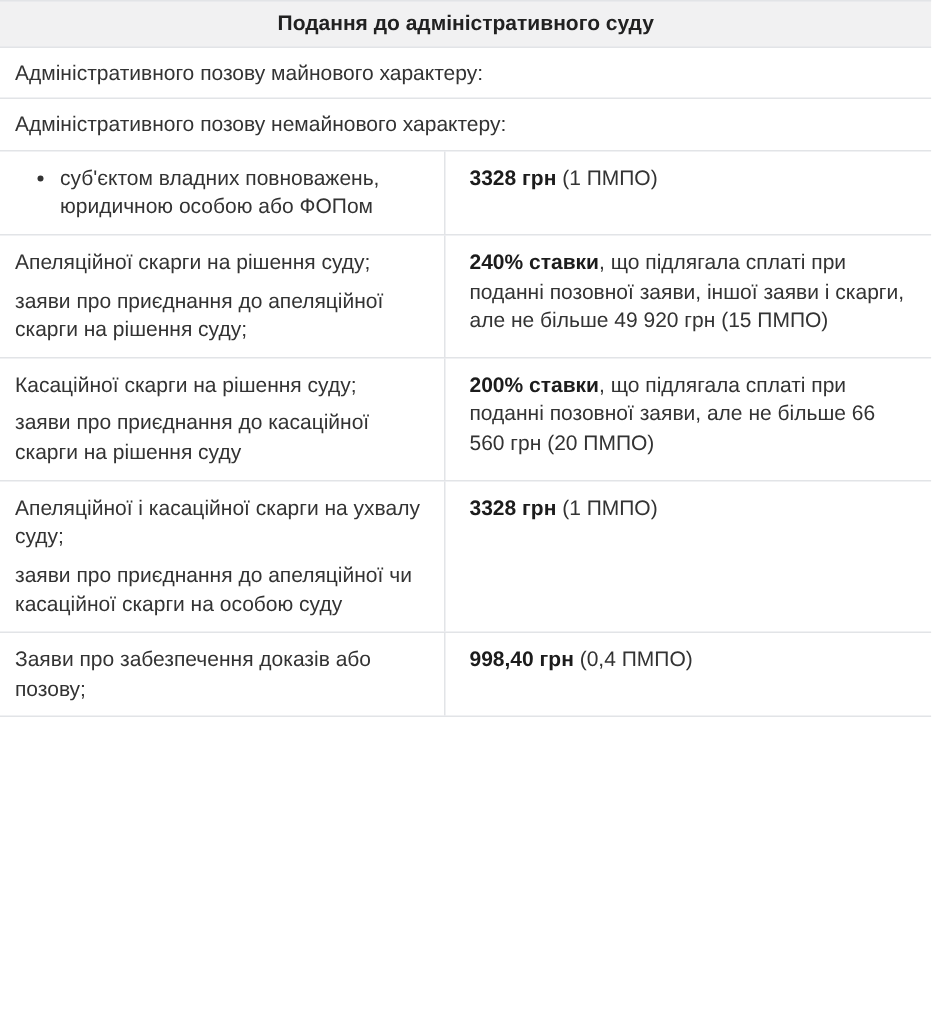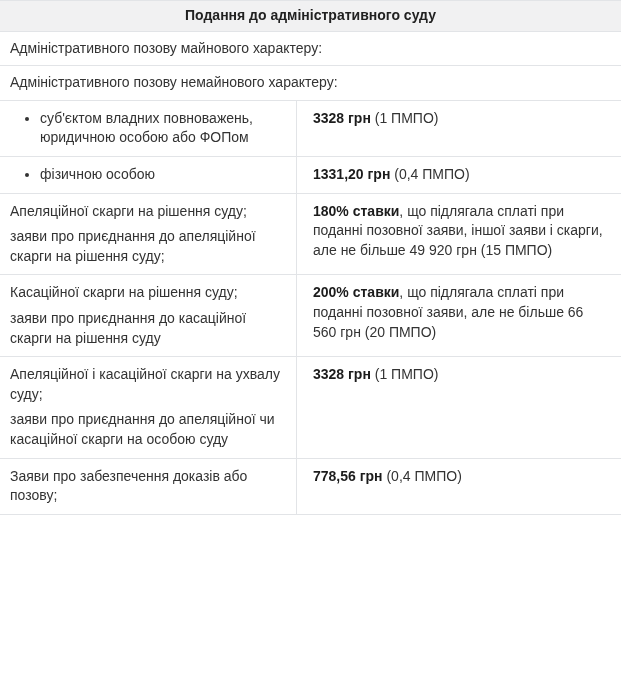--- a/index.html
+++ b/index.html
@@ -90,35 +90,25 @@
           <ul class="bullet-list">
             <li>суб'єктом владних повноважень, юридичною особою або ФОПом</li>
           </ul>
         </div>
         <div class="cell-right">
           <p><span class="fee-bold">3328 грн</span><span> (1 ПМПО)</span></p>
         </div>
       </div>
       <div class="row">
         <div class="cell-left">
-          <ul class="bullet-list">
-            <li>фізичною особою</li>
-          </ul>
-        </div>
-        <div class="cell-right">
-          <p><span class="fee-bold">1331,20 грн</span><span> (0,4 ПМПО)</span></p>
-        </div>
-      </div>
-      <div class="row">
-        <div class="cell-left">
           <p>Апеляційної скарги на рішення суду;</p>
           <p>заяви про приєднання до апеляційної скарги на рішення суду;</p>
         </div>
         <div class="cell-right">
-          <p><span class="fee-bold">180% ставки</span><span>, що підлягала сплаті при поданні позовної заяви, іншої заяви і скарги, але не більше 49 920 грн (15 ПМПО)</span></p>
+          <p><span class="fee-bold">240% ставки</span><span>, що підлягала сплаті при поданні позовної заяви, іншої заяви і скарги, але не більше 49 920 грн (15 ПМПО)</span></p>
         </div>
       </div>
       <div class="row">
         <div class="cell-left">
           <p>Касаційної скарги на рішення суду;</p>
           <p>заяви про приєднання до касаційної скарги на рішення суду</p>
         </div>
         <div class="cell-right">
           <p><span class="fee-bold">200% ставки</span><span>, що підлягала сплаті при поданні позовної заяви, але не більше 66 560 грн (20 ПМПО)</span></p>
         </div>
@@ -130,17 +120,17 @@
         </div>
         <div class="cell-right">
           <p><span class="fee-bold">3328 грн</span><span> (1 ПМПО)</span></p>
         </div>
       </div>
       <div class="row">
         <div class="cell-left">
           <p>Заяви про забезпечення доказів або позову;</p>
         </div>
         <div class="cell-right">
-          <p><span class="fee-bold">778,56 грн</span><span> (0,4 ПМПО)</span></p>
+          <p><span class="fee-bold">998,40 грн</span><span> (0,4 ПМПО)</span></p>
         </div>
       </div>
     </div>
 </div>
 
 </body></html>

